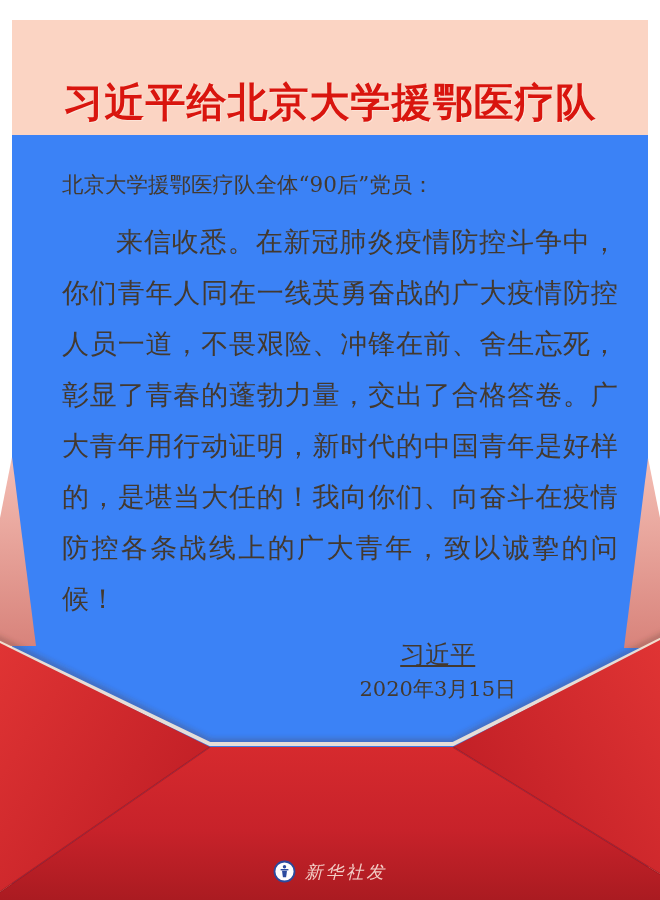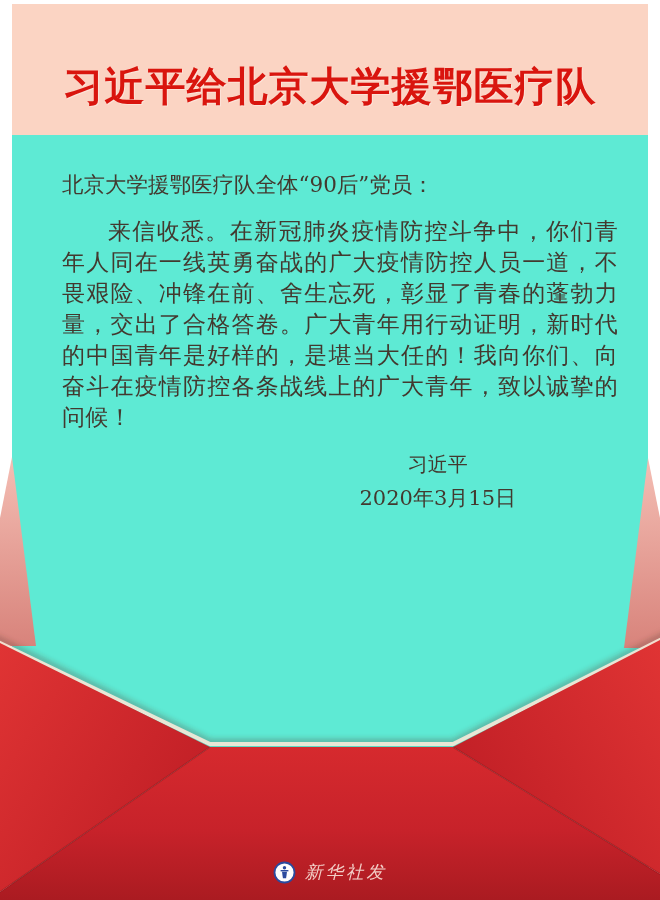--- a/index.html
+++ b/index.html
@@ -2,59 +2,59 @@
 <html><head>
 <meta charset="utf-8">
 <style>
   html,body{margin:0;padding:0;background:#ffffff;}
   .page{
     position:relative;width:660px;height:900px;background:#ffffff;
     overflow:hidden;font-family:"DejaVu Serif","Liberation Serif",serif;
   }
   
   .header{
-    position:absolute;left:12px;right:12px;top:4px;height:164px;
+    position:absolute;left:12px;right:12px;top:20px;height:164px;
     background:#fbd4c3;display:flex;flex-direction:column;
     align-items:center;justify-content:center;gap:2px;
   }
   .title-line{
     color:#d9150e;font-weight:900;font-size:40px;line-height:48px;
     letter-spacing:1px;text-shadow:1px 1px 0 rgba(255,255,255,0.35);
     white-space:nowrap;
   }
   
   .paper{
     position:absolute;left:12px;right:12px;top:135px;bottom:0;
-    background:#5eead4;
+    background:#3b82f6;
   }
   .letter-body{
     padding:35px 28px 0 50px;color:#43392f;
   }
   .salutation{
     font-size:21.5px;line-height:30px;margin:0 0 16px 0;
   }
   .para{
-    width:556px;font-size:23px;line-height:31px;margin:0 0 14px 0;
+    width:556px;font-size:27px;line-height:51px;margin:0 0 14px 0;
     text-indent:2em;text-align:justify;letter-spacing:0.2px;
   }
   .sign-block{
     width:-moz-fit-content;width:fit-content;margin:6px 104px 0 auto;
     text-align:center;
   }
-  .signature{font-size:20px;line-height:34px;}
+  .signature{font-size:25px;line-height:34px;text-decoration:underline;}
   .date{font-size:21px;line-height:34px;}
   
   .envelope{
     position:absolute;left:0;top:440px;width:660px;height:460px;
     display:block;pointer-events:none;
   }
   
   .credit{
     position:absolute;left:0;right:0;bottom:16px;height:24px;
-    display:flex;align-items:center;justify-content:center;gap:9px;
+    display:flex;align-items:flex-start;justify-content:center;gap:9px;
   }
   .credit-text{
     color:#f3cfc8;font-size:17.5px;letter-spacing:3px;font-style:italic;
   }
   .logo{display:block;}
 </style>
 </head>
 <body>
 
 <div class="page">

